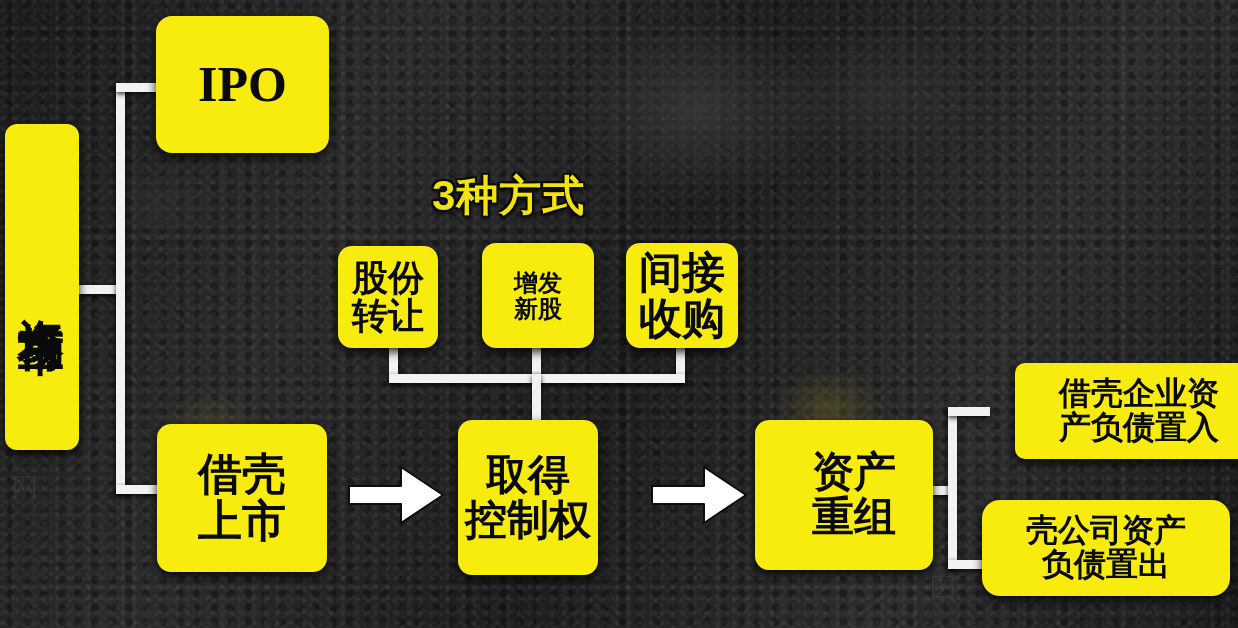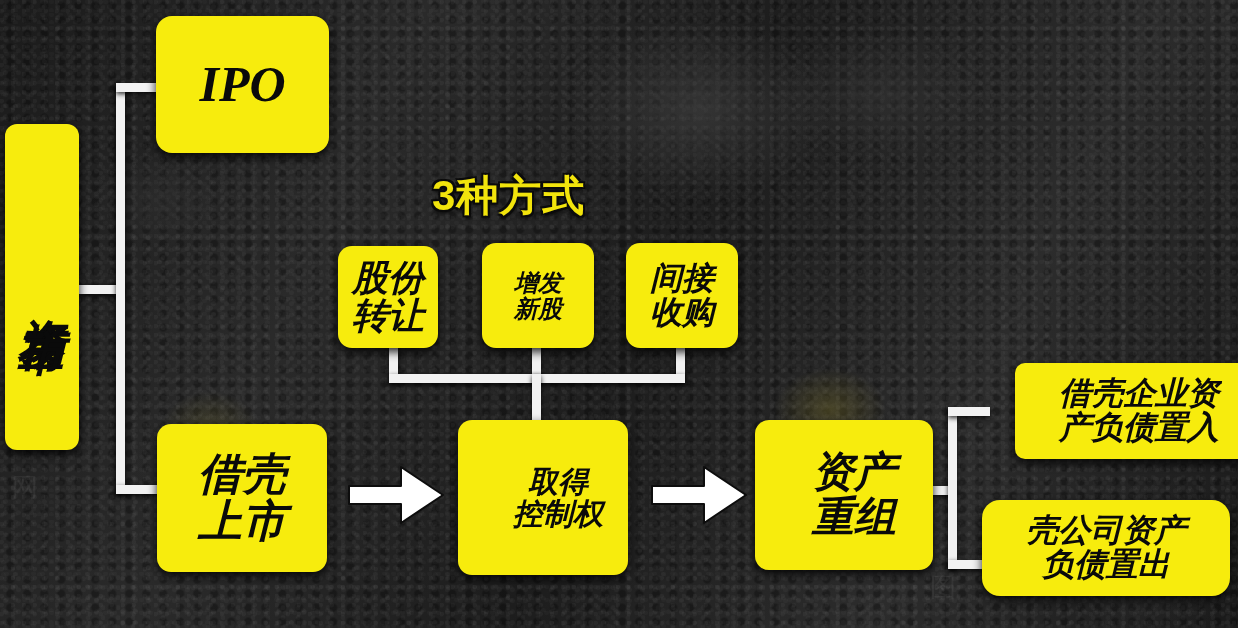--- a/index.html
+++ b/index.html
@@ -47,21 +47,20 @@
     border-radius: 14px;
     box-shadow: 0 4px 10px rgba(0,0,0,0.85);
     display: flex;
     align-items: center;
     justify-content: center;
     text-align: center;
     font-weight: bold;
     line-height: 1.06;
     z-index: 5;
     letter-spacing: 0px;
-    font-style: italic;
   }
   .node span { display: block; }
 
   
   #node-capital-market {
     left: 5px; top: 124px; width: 74px; height: 322px;
     border-radius: 12px;
     font-size: 46px;
     writing-mode: vertical-rl;
     text-orientation: upright;
@@ -70,24 +69,24 @@
     padding: 2px 0;
   }
   #node-ipo {
     left: 156px; top: 16px; width: 173px; height: 137px;
     font-size: 50px;
     font-family: "Liberation Serif", "DejaVu Serif", serif;
     border-radius: 16px;
   }
   #node-share-transfer { left: 338px; top: 246px; width: 100px; height: 102px; font-size: 36px; }
   #node-new-shares     { left: 482px; top: 243px; width: 112px; height: 105px; font-size: 24px; }
-  #node-indirect-acq   { left: 626px; top: 243px; width: 112px; height: 105px; font-size: 32px; }
+  #node-indirect-acq   { left: 626px; top: 243px; width: 112px; height: 105px; font-size: 43px; }
 
   #node-backdoor-listing { left: 157px; top: 424px; width: 170px; height: 148px; font-size: 44px; }
-  #node-control-rights   { left: 458px; top: 420px; width: 140px; height: 155px; font-size: 30px; padding-left: 30px; }
+  #node-control-rights   { left: 458px; top: 420px; width: 140px; height: 155px; font-size: 42px; }
   #node-asset-restructure{ left: 755px; top: 420px; width: 158px; height: 150px; font-size: 42px; padding-left: 20px; }
 
   #node-assets-in  { left: 982px; top: 363px; width: 248px; height: 96px; font-size: 32px; border-radius: 10px; margin-left: 33px; }
   #node-assets-out { left: 982px; top: 500px; width: 248px; height: 96px; font-size: 32px; border-radius: 18px; }
 
   
   .wire {
     position: absolute;
     background: #f2f2f2;
     box-shadow: 0 2px 5px rgba(0,0,0,0.8);

